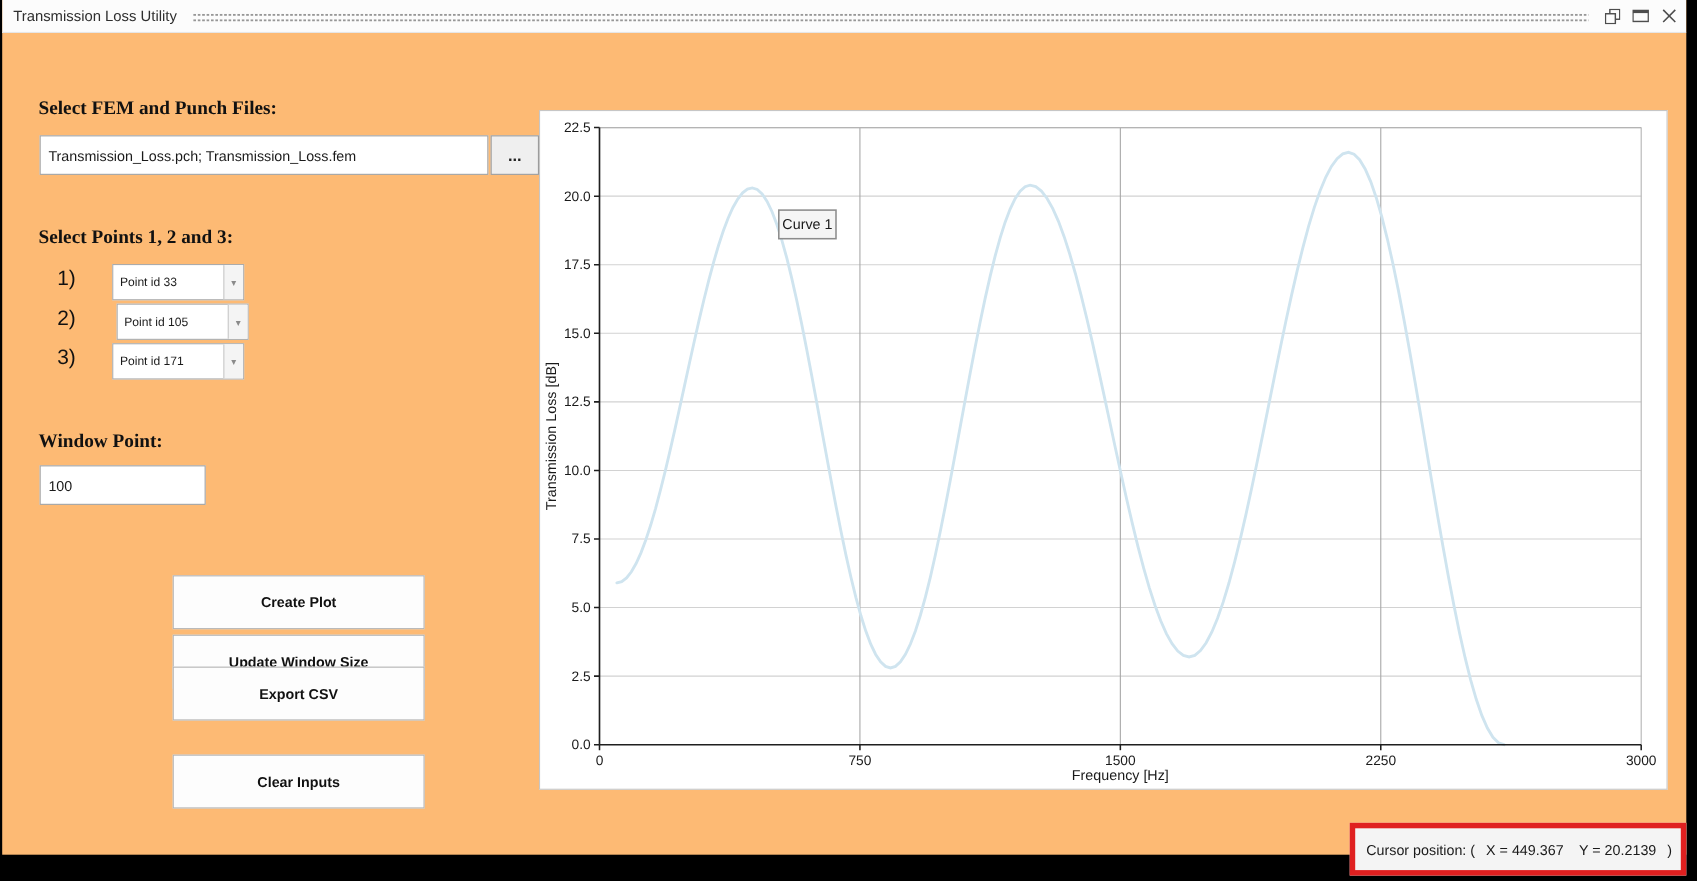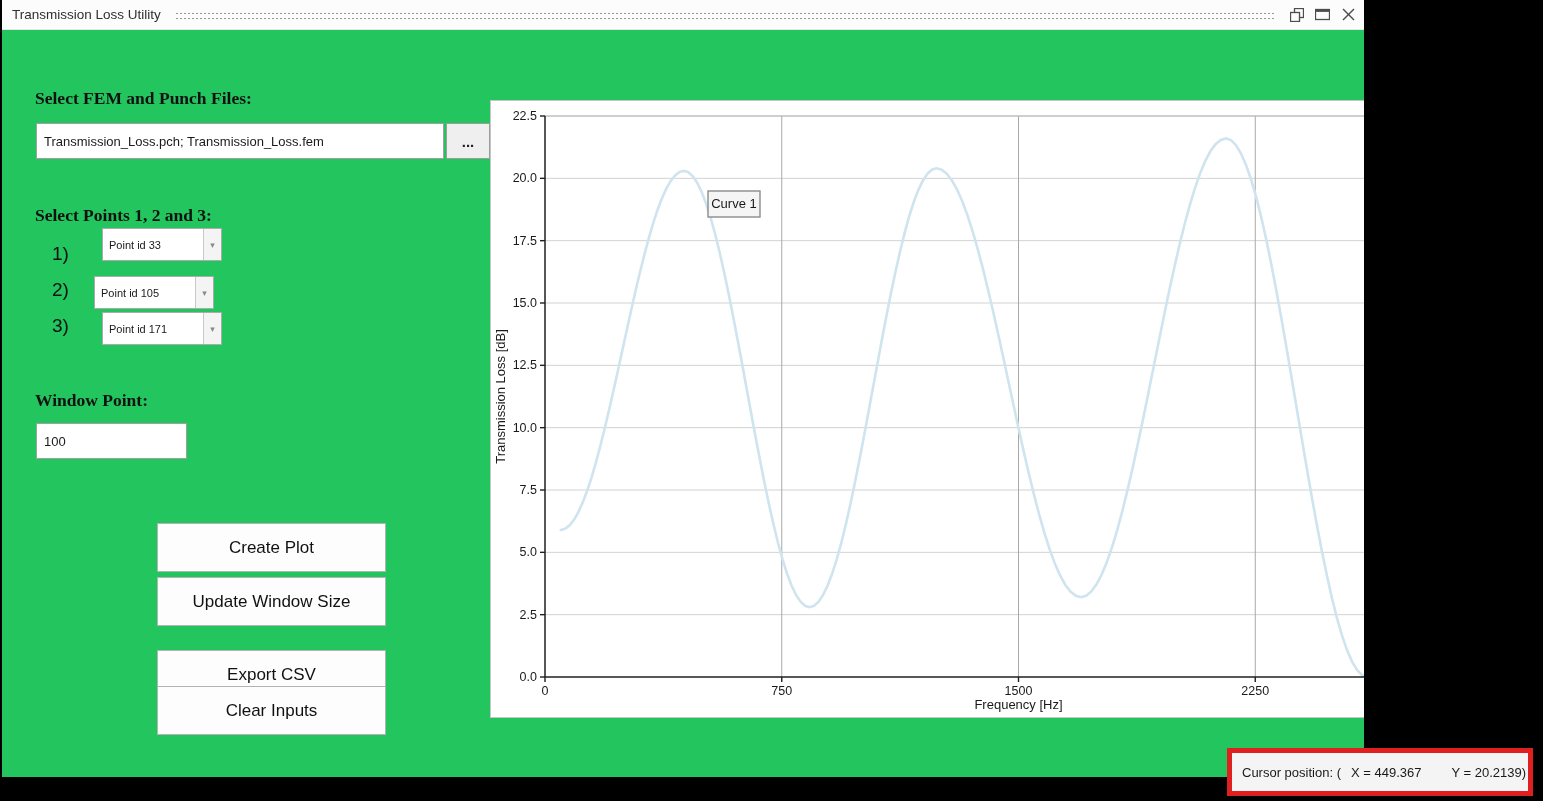--- a/index.html
+++ b/index.html
@@ -1,45 +1,45 @@
 <!DOCTYPE html>
 <html><head>
 <meta charset="utf-8">
 <style>
   * { margin:0; padding:0; box-sizing:border-box; }
   html,body { width:1543px; height:801px; background:#000; font-family:"Liberation Sans", sans-serif; overflow:hidden; }
   .screen { position:relative; width:1543px; height:801px; background:#000; }
-  .app { position:absolute; left:2px; top:0; width:1362px; height:777px; background:#22c55e; overflow:hidden; }
+  .app { position:absolute; left:2px; top:0; width:1531px; height:777px; background:#fdba74; overflow:hidden; }
 
   
   .titlebar { position:absolute; left:0; top:0; right:0; height:30px; background:#fcfcfc; border-bottom:1px solid #e6e6e6; display:flex; align-items:center; padding:0 8px 0 10px; }
   .title-text { font-size:13.5px; color:#2f2f2f; white-space:nowrap; margin-right:14px; }
   .title-dots { flex:1; height:10px; background-image: radial-gradient(circle, #979797 1px, transparent 1.05px); background-size:4px 5px; background-position:0 1px; margin-right:14px; }
   .win-btns { display:flex; align-items:center; gap:11px; }
   .win-btn { width:15px; height:15px; display:flex; align-items:center; justify-content:center; cursor:pointer; }
   .win-btn svg { display:block; }
 
   
   .heading { position:absolute; font-size:17.5px; font-weight:bold; color:#111; white-space:nowrap;font-family:Liberation Serif, serif; }
   .text-input { position:absolute; background:#fff; border:1px solid #a0a0a0; font-size:13px; color:#1a1a1a; padding:0 7px; display:flex; align-items:center; white-space:nowrap; overflow:hidden; }
   .browse-btn { position:absolute; background:#efefef; border:1px solid #9c9c9c; font-size:15px; font-weight:bold; color:#222; display:flex; align-items:center; justify-content:center; cursor:pointer; }
   .pt-label { position:absolute; font-size:19px; color:#111; }
   .combo { position:absolute; width:120px; height:33px; background:#fff; border:1px solid #ababab; display:flex; cursor:pointer; }
   .combo-value { flex:1; font-size:11px; color:#1a1a1a; display:flex; align-items:center; padding-left:6px; white-space:nowrap; overflow:hidden; }
   .combo-arrow { width:18px; border-left:1px solid #c9c9c9; background:#f4f4f4; display:flex; align-items:center; justify-content:center; color:#8a8a8a; font-size:9px; }
-  .action-btn { position:absolute; left:155px; width:229px; height:49px; background:#fdfdfd; border:1px solid #b3b3b3; font-family:"Liberation Sans", sans-serif; font-size:17px; font-weight:normal; color:#111; display:flex; align-items:center; justify-content:center; cursor:pointer; }
+  .action-btn { position:absolute; left:155px; width:229px; height:49px; background:#fdfdfd; border:1px solid #b3b3b3; font-family:"Liberation Sans", sans-serif; font-size:13px; font-weight:bold; color:#111; display:flex; align-items:center; justify-content:center; cursor:pointer; }
 
   
   .chart-panel { position:absolute; left:488px; top:100px; width:1026px; height:618px; background:#fff; border:1px solid #c6c6c6; }
 
   
   .status-box { position:absolute; left:1227px; top:748px; width:306px; height:48px; background:#f4f4f4; border:5px solid #e02020; display:flex; align-items:center; padding:0 8px 0 10px; z-index:10; }
   .status-box span { font-size:13px; color:#1a1a1a; white-space:nowrap; }
   .status-x { margin-left:10px; }
-  .status-y { margin-left:30px; }
+  .status-y { margin-left:14px; }
   .status-close { margin-left:auto; color:#6a6a6a; }
 </style>
 </head>
 <body>
 
 <div class="screen">
   <div class="app">
 
     <div class="titlebar">
       <span class="title-text">Transmission Loss Utility</span>
@@ -66,43 +66,43 @@
       </div>
     </div>
 
     <div class="heading" style="left:33px; top:88px;">Select FEM and Punch Files:</div>
     <div class="text-input" style="left:34px; top:123px; width:408px; height:36px;">Transmission_Loss.pch; Transmission_Loss.fem</div>
     <button class="browse-btn" style="left:444px; top:123px; width:44px; height:36px;">...</button>
 
     <div class="heading" style="left:33px; top:205px;">Select Points 1, 2 and 3:</div>
 
     <div class="pt-label" style="left:50px; top:243px;">1)</div>
-    <div class="combo" style="left:100px; top:228px;">
+    <div class="combo" style="left:100px; top:240px;">
       <span class="combo-value">Point id 33</span>
       <span class="combo-arrow">▾</span>
     </div>
 
     <div class="pt-label" style="left:50px; top:279px;">2)</div>
-    <div class="combo" style="left:92px; top:276px;">
+    <div class="combo" style="left:104px; top:276px;">
       <span class="combo-value">Point id 105</span>
       <span class="combo-arrow">▾</span>
     </div>
 
     <div class="pt-label" style="left:50px; top:315px;">3)</div>
     <div class="combo" style="left:100px; top:312px;">
       <span class="combo-value">Point id 171</span>
       <span class="combo-arrow">▾</span>
     </div>
 
     <div class="heading" style="left:33px; top:390px;">Window Point:</div>
     <div class="text-input" style="left:34px; top:423px; width:151px; height:36px;">100</div>
 
     <button class="action-btn" style="top:523px;">Create Plot</button>
     <button class="action-btn" style="top:577px;">Update Window Size</button>
-    <button class="action-btn" style="top:650px;">Export CSV</button>
+    <button class="action-btn" style="top:606px;">Export CSV</button>
     <button class="action-btn" style="top:686px;">Clear Inputs</button>
 
     <div class="chart-panel">
       <svg id="chart-svg" width="1024" height="615">
           <line x1="54" y1="513.6666666666666" x2="1001" y2="513.6666666666666" stroke="#d2d2d2" stroke-width="1"></line>
           <line x1="54" y1="451.3333333333333" x2="1001" y2="451.3333333333333" stroke="#d2d2d2" stroke-width="1"></line>
           <line x1="54" y1="389" x2="1001" y2="389" stroke="#d2d2d2" stroke-width="1"></line>
           <line x1="54" y1="326.6666666666667" x2="1001" y2="326.6666666666667" stroke="#d2d2d2" stroke-width="1"></line>
           <line x1="54" y1="264.3333333333333" x2="1001" y2="264.3333333333333" stroke="#d2d2d2" stroke-width="1"></line>
           <line x1="54" y1="202" x2="1001" y2="202" stroke="#d2d2d2" stroke-width="1"></line>

